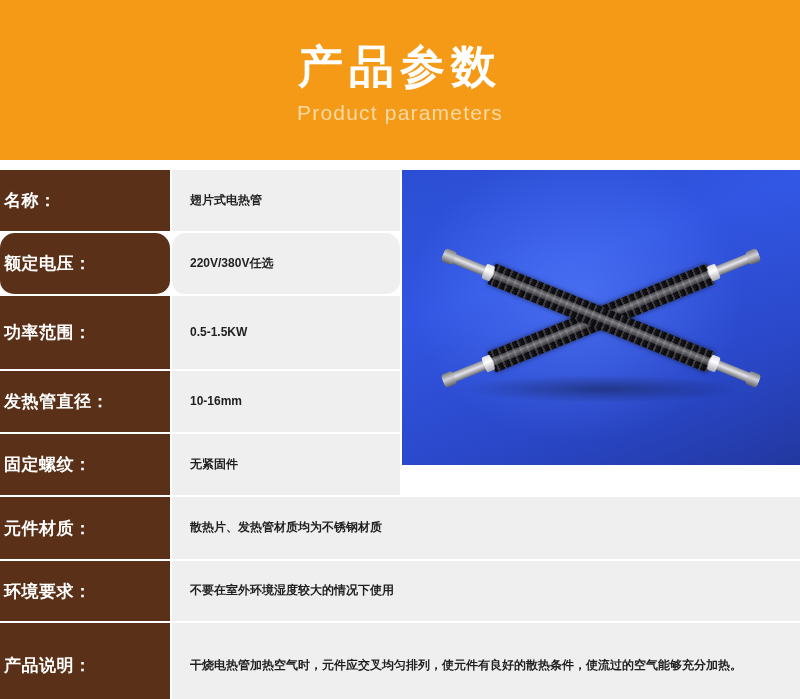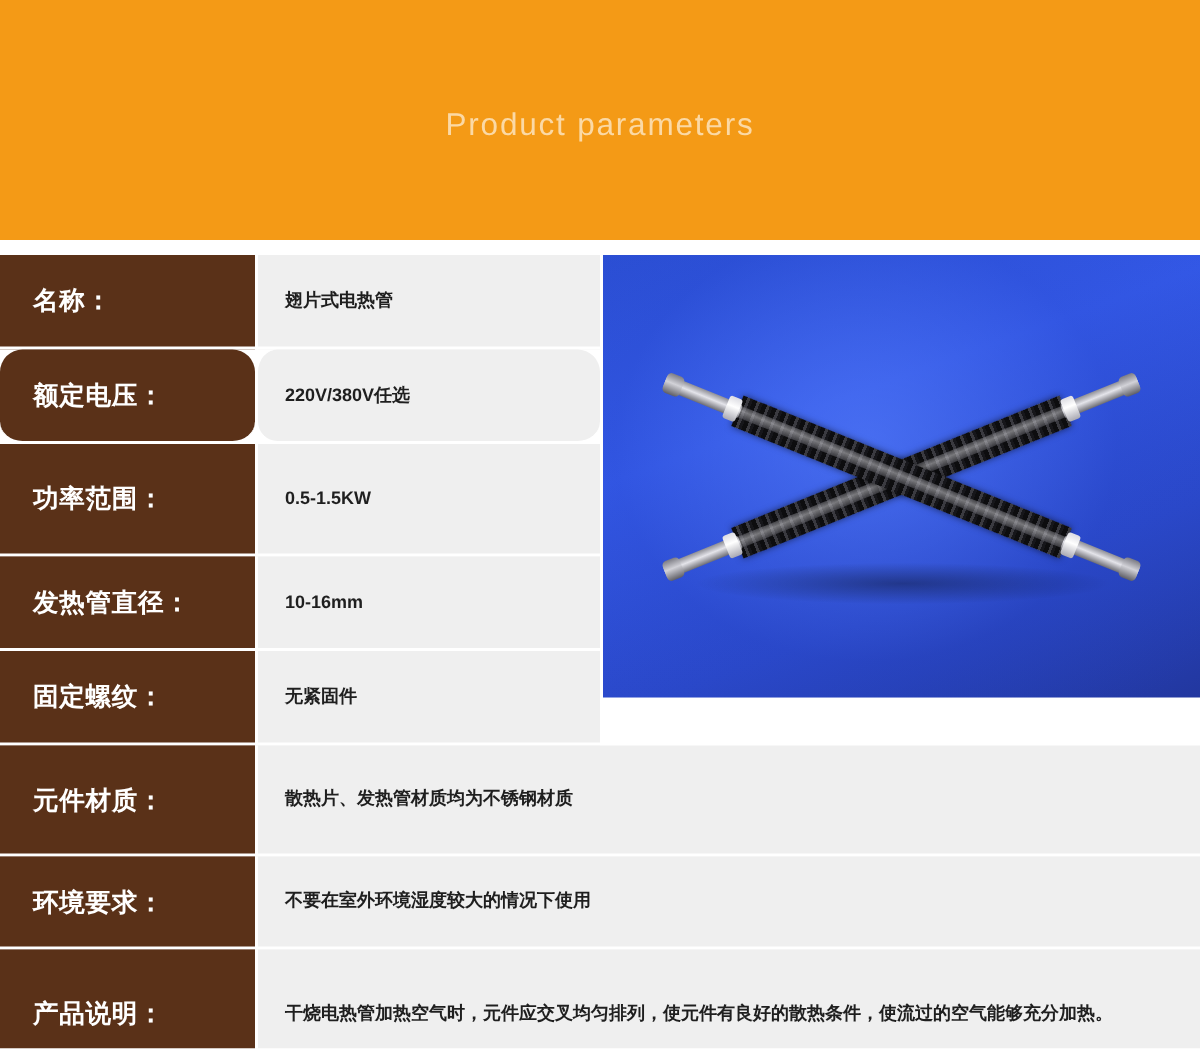--- a/index.html
+++ b/index.html
@@ -60,21 +60,21 @@
   }
   .cell-label {
     width: 170px;
     min-width: 170px;
     background: #5a3118;
     color: #ffffff;
     font-size: 17px;
     font-weight: bold;
     display: flex;
     align-items: center;
-    padding-left: 22px;
+    padding-left: 4px;
     border-bottom: 2px solid #ffffff;
     letter-spacing: 0.5px;
   }
   .cell-value {
     flex: 1;
     background: #efefef;
     color: #1f1f1f;
     font-size: 12px;
     font-weight: bold;
     display: flex;
@@ -84,21 +84,21 @@
     border-bottom: 2px solid #ffffff;
     border-left: 2px solid #ffffff;
     line-height: 1.6;
   }
   .cell-value.wide { max-width: 230px; }
   .row.r1 .cell-label, .row.r1 .cell-value { height: 63px; }
   .row.r2 .cell-label, .row.r2 .cell-value { height: 63px; border-radius: 15px; }
   .row.r3 .cell-label, .row.r3 .cell-value { height: 75px; }
   .row.r4 .cell-label, .row.r4 .cell-value { height: 63px; }
   .row.r5 .cell-label, .row.r5 .cell-value { height: 63px; }
-  .row.r6 .cell-label, .row.r6 .cell-value { height: 74px; }
+  .row.r6 .cell-label, .row.r6 .cell-value { height: 64px; }
   .row.r7 .cell-label, .row.r7 .cell-value { height: 62px; }
   .row.r8 .cell-label, .row.r8 .cell-value { height: 85px; }
   .row.r8 .cell-value {
     align-items: center;
     line-height: 1.7;
     padding-right: 24px;
     border-bottom: none;
   }
   .row.r8 .cell-label { border-bottom: none; }
 
@@ -184,20 +184,21 @@
     width: 280px; height: 28px;
     background: radial-gradient(ellipse at center, rgba(0,0,0,0.35) 0%, rgba(0,0,0,0.0) 70%);
   }
 </style>
 </head>
 <body>
 
 <div id="page">
 
   <div class="banner">
+    <div class="banner-title">产品参数</div>
     <div class="banner-sub">Product parameters</div>
   </div>
 
   <div class="table-wrap">
 
     <div class="row r1">
       <div class="cell-label">名称：</div>
       <div class="cell-value wide">翅片式电热管</div>
     </div>
 

